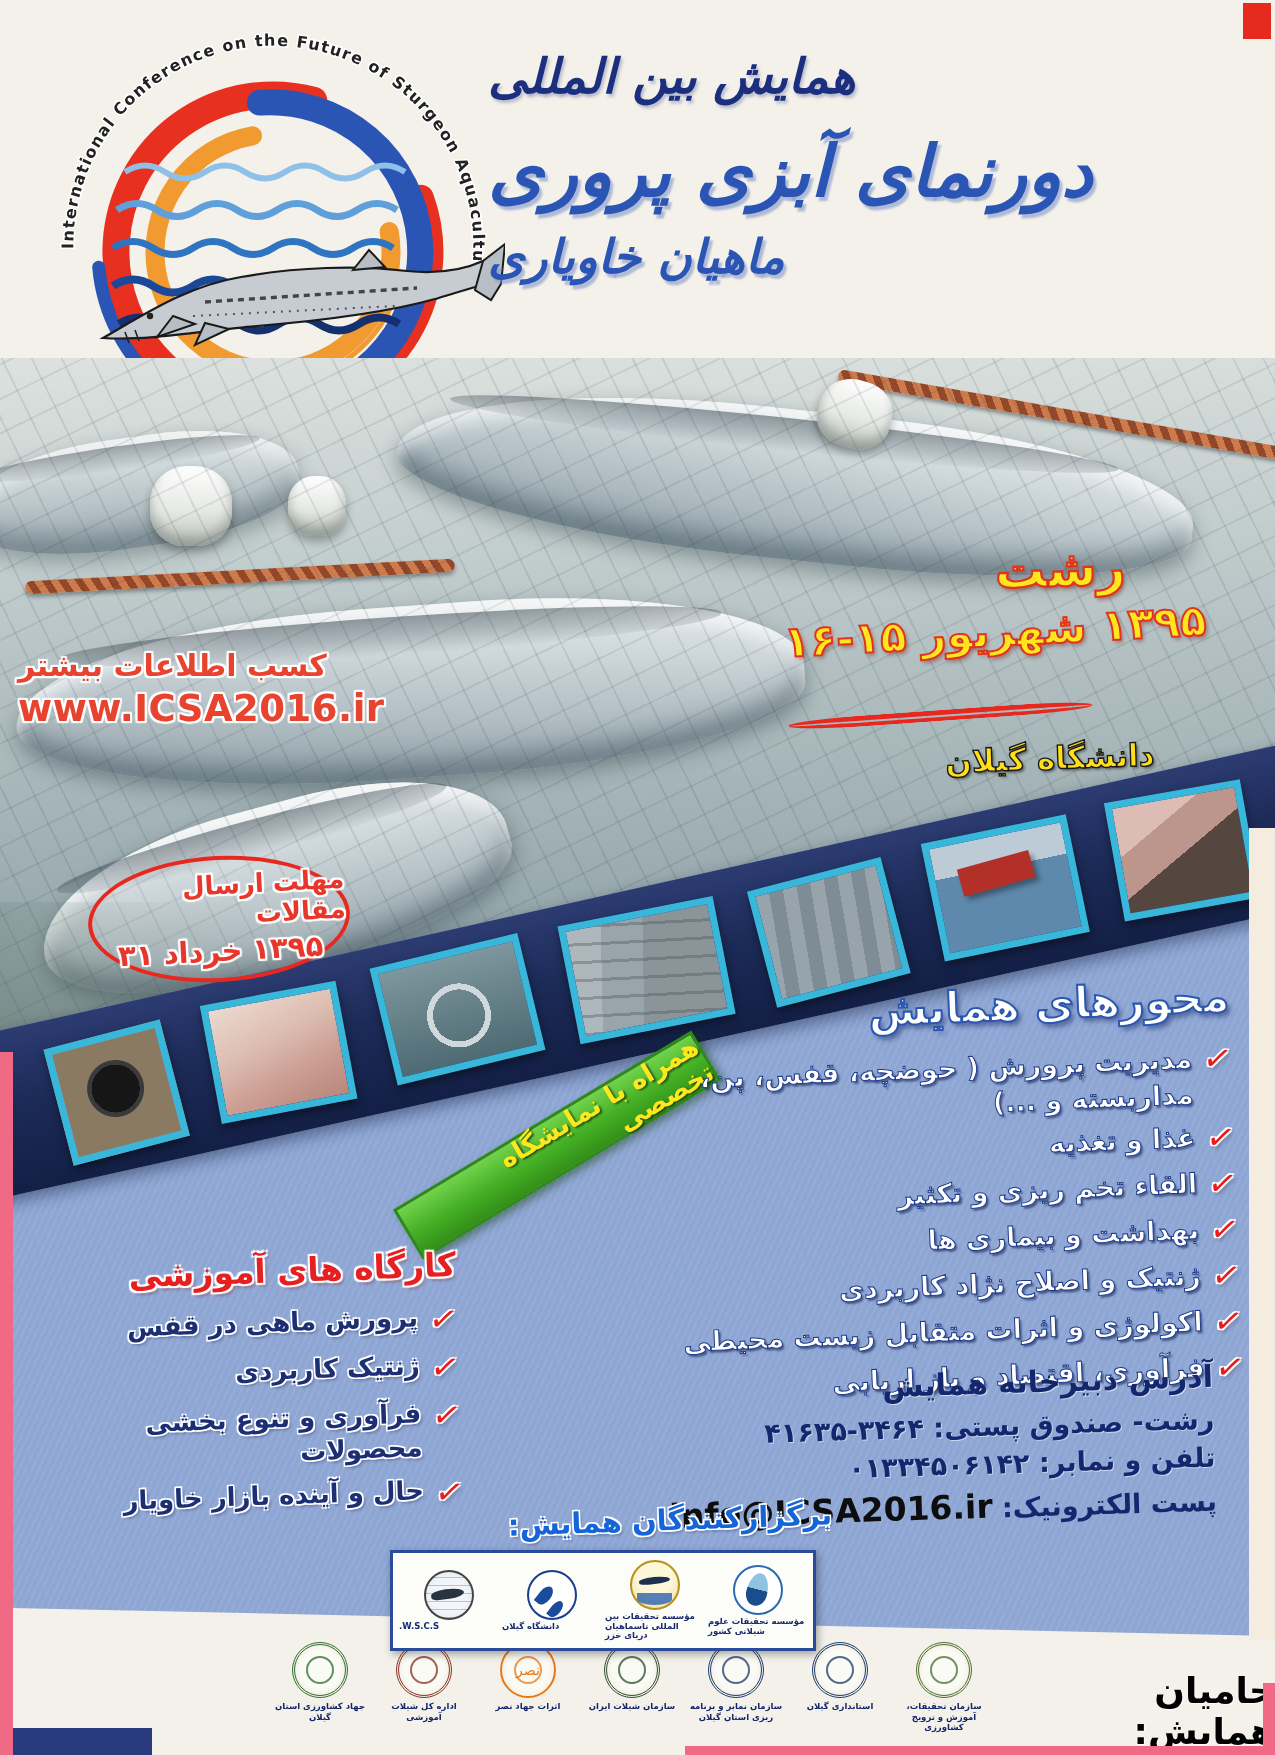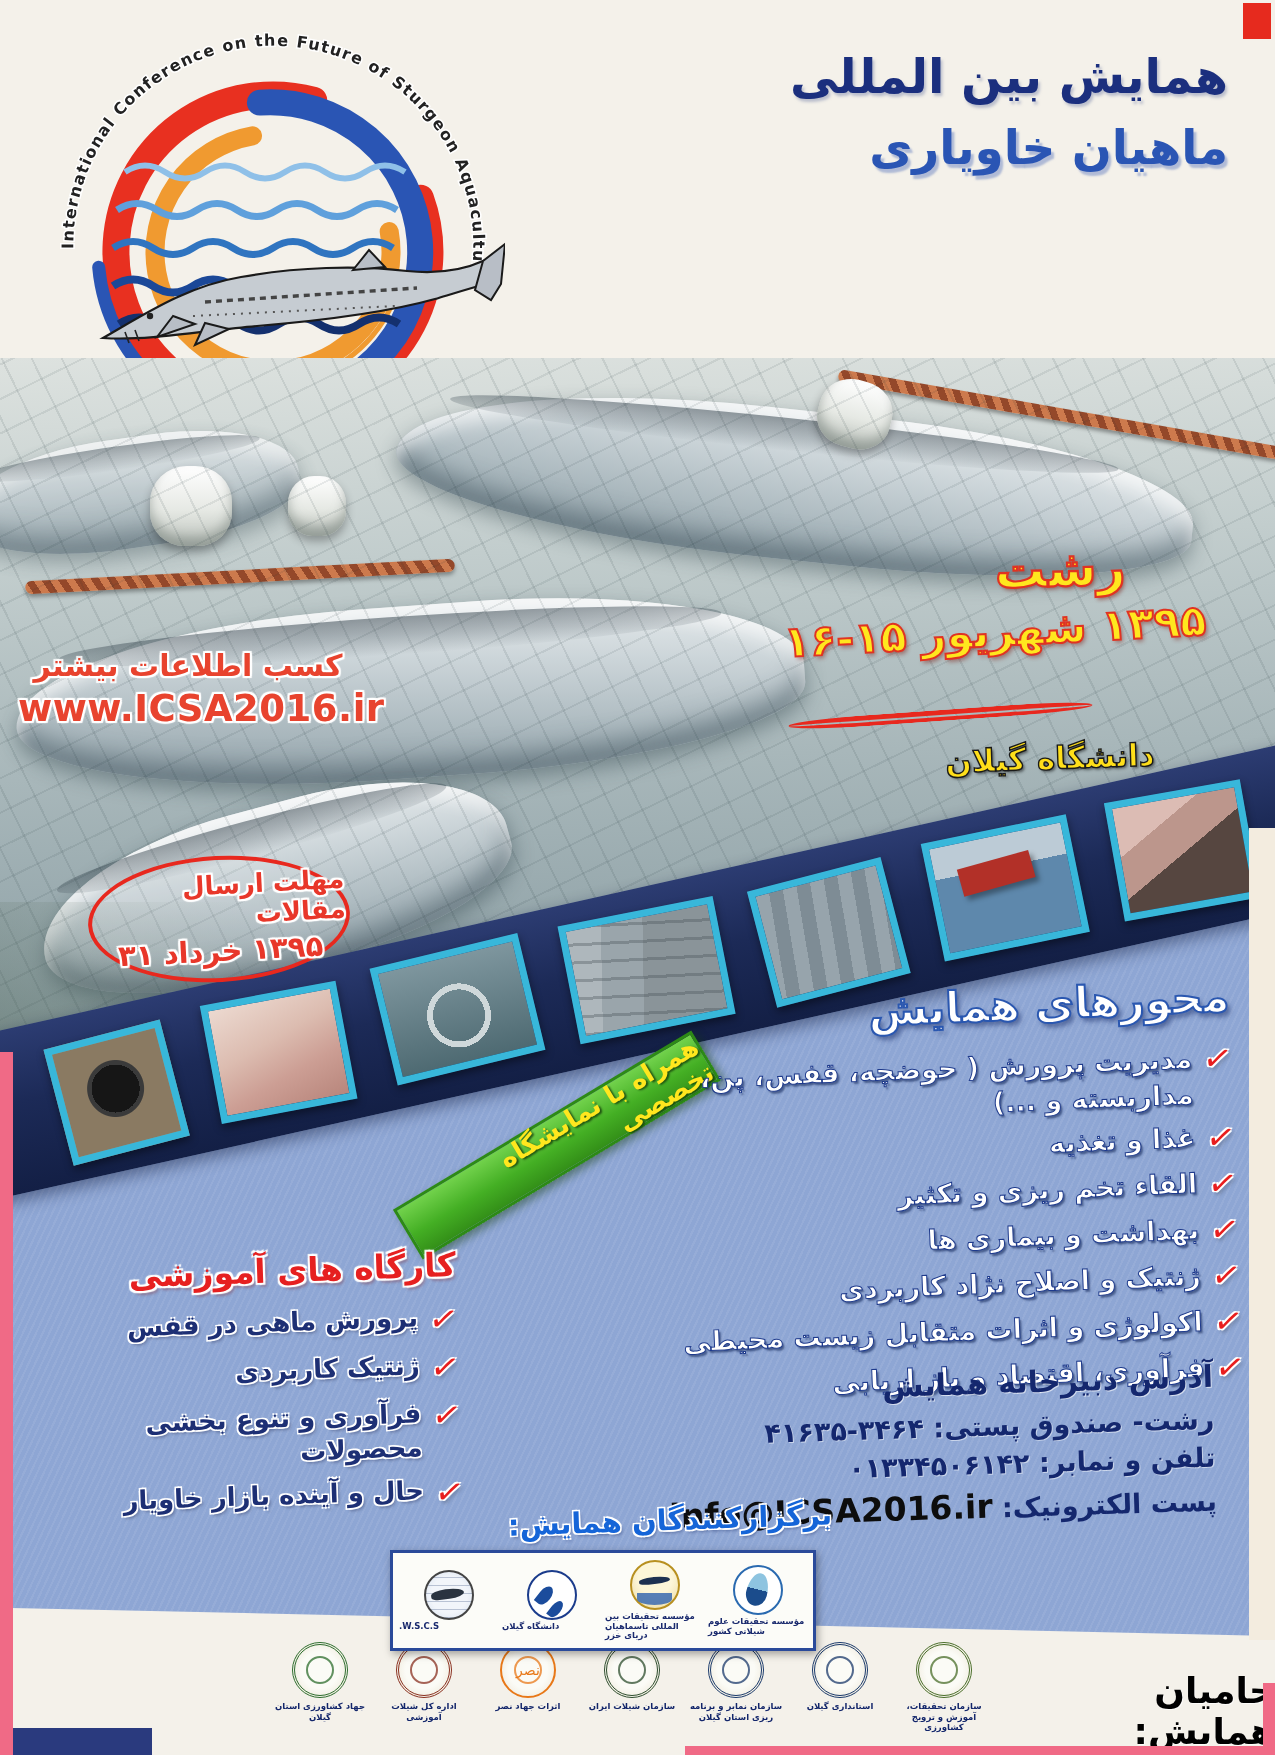--- a/index.html
+++ b/index.html
@@ -2,21 +2,21 @@
 <html lang="fa"><head>
 <meta charset="utf-8">
 <style>
   * { margin:0; padding:0; box-sizing:border-box; }
   html,body { width:1275px; height:1755px; }
   body { position:relative; background:#f4f1ea; font-family:"DejaVu Sans", sans-serif; overflow:hidden; }
   #poster { position:absolute; inset:0; }
 
   
   .logo-wrap { position:absolute; left:55px; top:20px; width:450px; height:445px; }
-  .title-block { position:absolute; left:528px; top:48px; width:700px; text-align:right; direction:rtl; }
+  .title-block { position:absolute; left:488px; top:48px; width:700px; text-align:left; direction:rtl;font-style:italic; }
   .title-1 { font-size:48px; font-weight:800; color:#1b2f7e; text-shadow:2px 3px 3px rgba(140,150,180,.55); }
   .title-2 { margin-top:26px; font-size:71px; font-weight:800; color:#2a55b4; text-shadow:3px 4px 2px rgba(130,150,200,.6); }
   .title-3 { margin-top:16px; font-size:47px; font-weight:800; color:#2a55b4; text-shadow:3px 4px 2px rgba(130,150,200,.6); }
   .corner-mark { position:absolute; left:1243px; top:3px; width:28px; height:36px; background:#e62a1e; }
 
   
   .photo-band { position:absolute; left:0; top:358px; width:1275px; height:800px; overflow:hidden;
     background:linear-gradient(178deg,#dde2df 0%,#c2cdcd 25%,#a8b7ba 50%,#93a5aa 72%,#7f9499 88%,#6e8489 100%); }
   .fish { position:absolute; border-radius:50% 46% 48% 52% / 62% 55% 45% 50%;
     background:linear-gradient(184deg,#f0f3f4 0%,#ccd5d9 35%,#a8b6bc 70%,#8c9ca4 100%);
@@ -37,21 +37,21 @@
   .buoy-2 { left:288px; top:118px; width:58px; height:60px; }
   .buoy-3 { left:818px; top:22px; width:74px; height:68px; transform:rotate(14deg); }
   .net-overlay { position:absolute; inset:0; opacity:.55; pointer-events:none;
     background:repeating-linear-gradient(64deg, rgba(28,48,52,.18) 0 2px, transparent 2px 27px),
                repeating-linear-gradient(-26deg, rgba(28,48,52,.16) 0 2px, transparent 2px 31px); }
   .photo-band .shade { position:absolute; left:0; bottom:0; width:46%; height:32%;
     background:linear-gradient(24deg, rgba(88,108,92,.55), rgba(88,108,92,0) 70%); }
 
   .halo-w { text-shadow:-2px -2px 1px #fff,2px -2px 1px #fff,-2px 2px 1px #fff,2px 2px 1px #fff,0 -2px 1px #fff,0 2px 1px #fff,-2px 0 1px #fff,2px 0 1px #fff; }
 
-  .more-info { position:absolute; left:18px; top:290px; width:340px; text-align:center; direction:rtl; }
+  .more-info { position:absolute; left:18px; top:290px; width:340px; text-align:left; direction:rtl; }
   .more-info-label { font-size:30px; font-weight:800; color:#e8432e; }
   .website { margin-top:4px; font-size:37px; font-weight:700; color:#e8432e; letter-spacing:.5px; direction:ltr; cursor:pointer; }
 
   .city-name { position:absolute; left:930px; top:182px; width:260px; text-align:center;
     font-size:50px; font-weight:800; color:#ffe71e; -webkit-text-stroke:2.2px #e03322;
     text-shadow:2px 3px 4px rgba(120,20,10,.45); transform:rotate(-2deg); }
   .event-date { position:absolute; left:755px; top:248px; width:480px; text-align:center; direction:rtl;
     font-size:43px; font-weight:800; color:#ffe71e; -webkit-text-stroke:2px #e03322;
     text-shadow:2px 3px 4px rgba(120,20,10,.45); transform:rotate(-3deg); }
   .date-underline { position:absolute; left:788px; top:352px; width:305px; height:11px;
@@ -240,20 +240,21 @@
         <circle cx="95" cy="296" r="3.2" fill="#222"></circle>
         <path d="M 70 312 l 4 11 M 80 310 l 4 11" stroke="#222" stroke-width="1.6"></path>
       </g>
       <text x="218" y="414" text-anchor="middle" font-size="21" font-weight="bold" fill="#2b2b2b" stroke="#fff" stroke-width="4" paint-order="stroke">5-6 September 2016</text>
       <text x="218" y="438" text-anchor="middle" font-size="19" font-weight="bold" fill="#2b2b2b" stroke="#fff" stroke-width="4" paint-order="stroke">Rasht, Iran</text>
     </svg>
   </div>
 
   <div class="title-block">
     <div class="title-1">همایش بین المللی</div>
+    <div class="title-2">دورنمای آبزی پروری</div>
     <div class="title-3">ماهیان خاویاری</div>
   </div>
   <div class="corner-mark"></div>
 
   <div class="photo-band">
     <div class="fish fish-4"></div>
     <div class="fish fish-1"></div>
     <div class="fish fish-2"></div>
     <div class="fish fish-3"></div>
     <div class="rope rope-1"></div>

